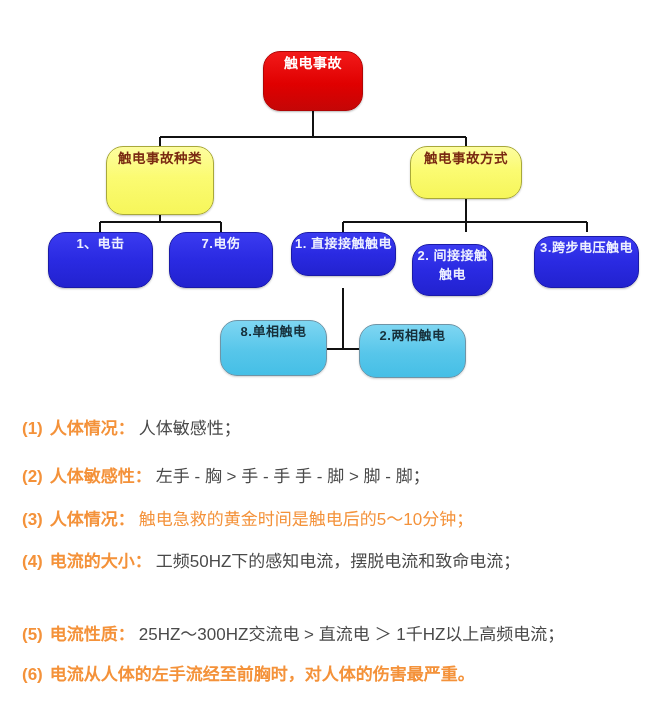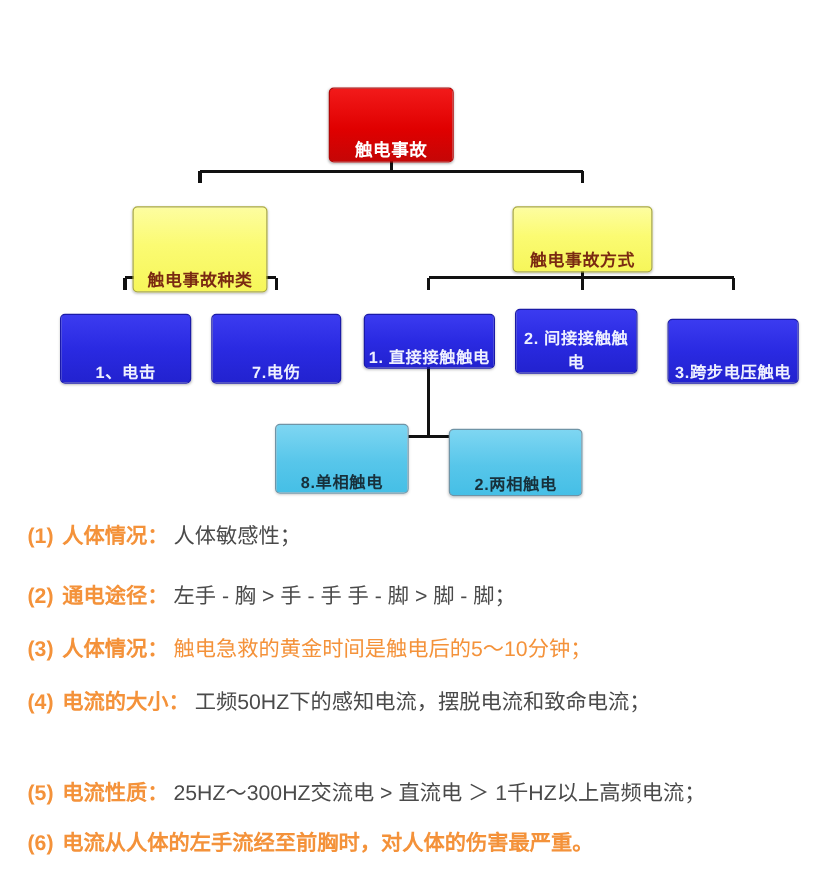--- a/index.html
+++ b/index.html
@@ -31,28 +31,27 @@
     top: 0;
     width: 664px;
     height: 400px;
     pointer-events: none;
   }
 
   .node {
     position: absolute;
     box-sizing: border-box;
     display: flex;
-    align-items: flex-end;
+    align-items: flex-start;
     justify-content: center;
     text-align: center;
-    border-radius: 4px;
+    border-radius: 17px;
     letter-spacing: 0.5px;
     z-index: 2;
     user-select: none;
-    margin-top: 19px;
   }
 
   .node-root {
     background: linear-gradient(180deg, #f21a1a 0%, #e00000 55%, #c50606 100%);
     border: 1px solid #b00505;
     color: #ffffff;
     font-weight: 700;
     font-size: 14px;
     box-shadow: 0 1px 2px rgba(0,0,0,0.28);
   }
@@ -165,21 +164,21 @@
   <div class="node node-blue" style="left:48px; top:232px; width:105px; height:56px;">
     <span>1、电击</span>
   </div>
   <div class="node node-blue" style="left:169px; top:232px; width:104px; height:56px;">
     <span>7.电伤</span>
   </div>
 
   <div class="node node-blue" style="left:291px; top:232px; width:105px; height:44px;">
     <span>1. 直接接触触电</span>
   </div>
-  <div class="node node-blue" style="left:412px; top:228px; width:98px; height:52px;">
+  <div class="node node-blue" style="left:412px; top:244px; width:81px; height:52px;">
     <span>2. 间接接触触电</span>
   </div>
   <div class="node node-blue" style="left:534px; top:236px; width:105px; height:52px;">
     <span>3.跨步电压触电</span>
   </div>
 
   <div class="node node-lblue" style="left:220px; top:320px; width:107px; height:56px;">
     <span>8.单相触电</span>
   </div>
   <div class="node node-lblue" style="left:359px; top:324px; width:107px; height:54px;">
@@ -188,21 +187,21 @@
 
 </div>
 
 <div id="notes">
 
   <div class="note-row" style="top:22px;">
     <span class="note-num">(1)</span><span class="note-label">人体情况</span><span class="note-sep">：</span><span class="note-text">人体敏感性；</span>
   </div>
 
   <div class="note-row" style="top:70px;">
-    <span class="note-num">(2)</span><span class="note-label">通电途径</span><span class="note-sep">：</span><span class="note-text">左手 - 胸 &gt; 手 - 手  手 - 脚 &gt; 脚 - 脚；</span>
+    <span class="note-num">(2)</span><span class="note-label">人体敏感性</span><span class="note-sep">：</span><span class="note-text">左手 - 胸 &gt; 手 - 手  手 - 脚 &gt; 脚 - 脚；</span>
   </div>
 
   <div class="note-row" style="top:113px;">
     <span class="note-num">(3)</span><span class="note-label">人体情况</span><span class="note-sep">：</span><span class="note-text accent">触电急救的黄金时间是触电后的5～10分钟；</span>
   </div>
 
   <div class="note-row" style="top:155px;">
     <span class="note-num">(4)</span><span class="note-label">电流的大小</span><span class="note-sep">：</span><span class="note-text">工频50HZ下的感知电流，摆脱电流和致命电流；</span>
   </div>
 

